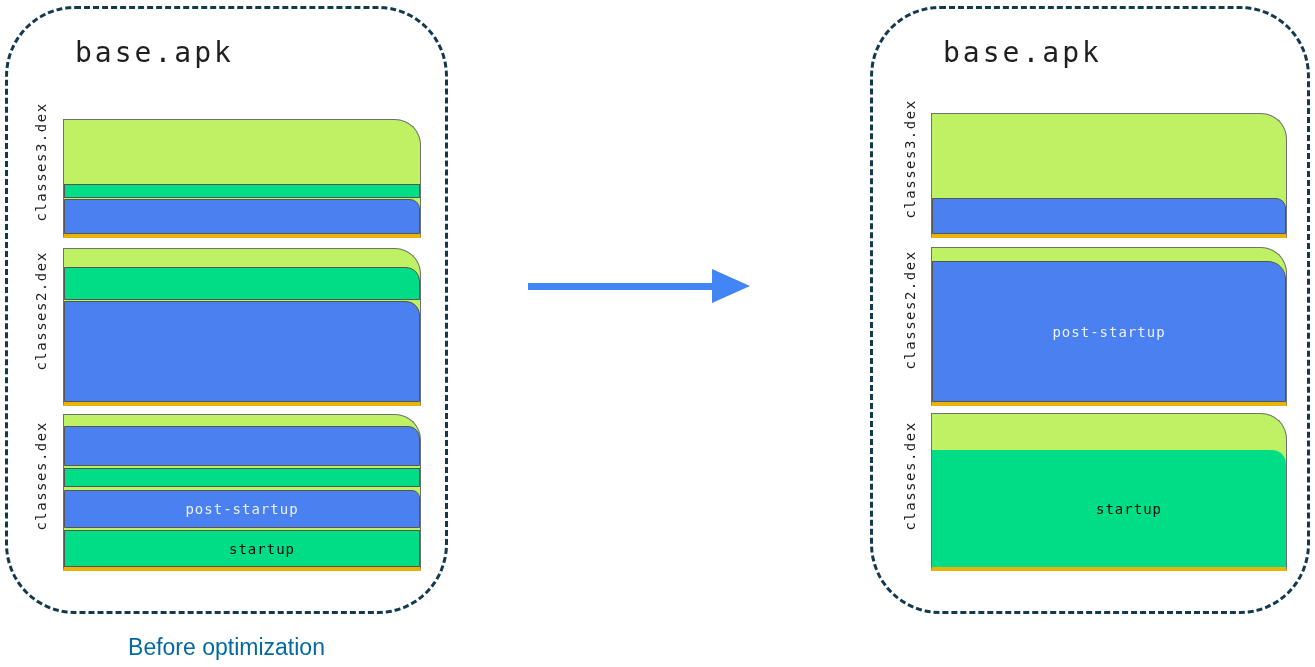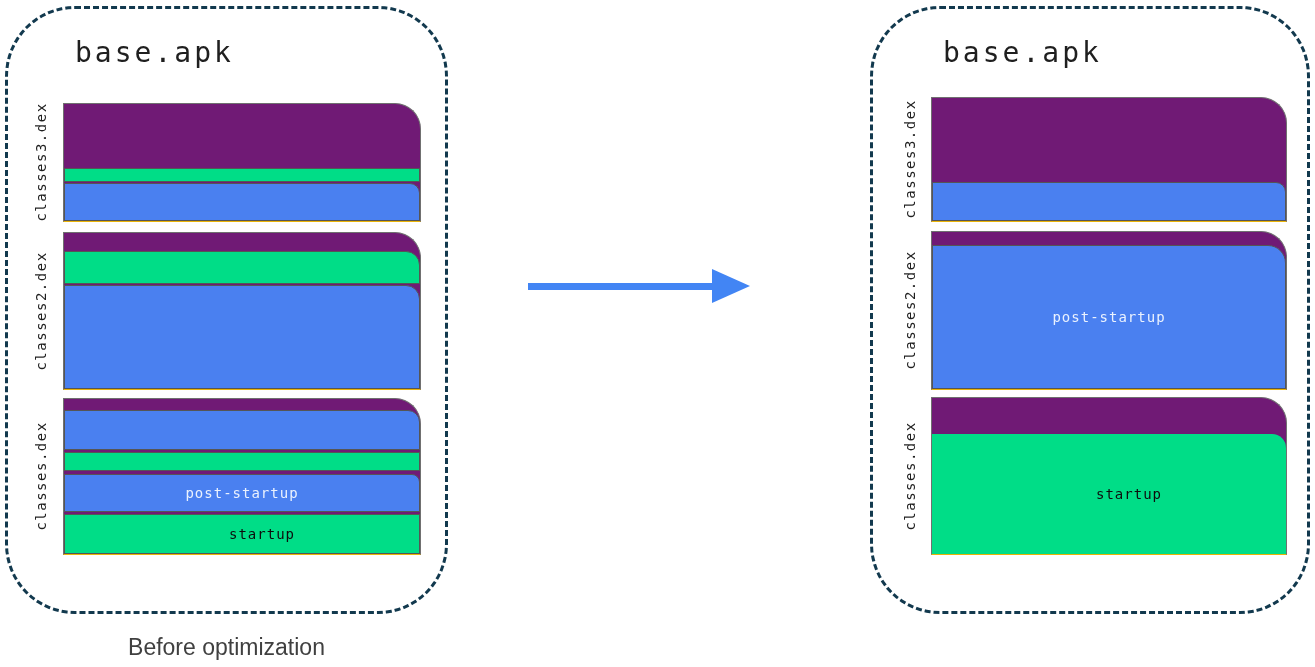--- a/index.html
+++ b/index.html
@@ -29,21 +29,21 @@
     color: var(--text-dark, #1f1f1f);
     white-space: nowrap;
   }
   .panel-before .apk-title { left: 70px; }
   .panel-after  .apk-title { left: 73px; }
 
   .caption {
     position: absolute; top: 628px; left: 0; width: 100%;
     text-align: center;
     font-family: "Liberation Sans", sans-serif;
-    font-size: 23px; color: #404040;
+    font-size: 23px; color: #0369a1;
   }
 
   
   .vlabel {
     position: absolute;
     width: 140px; height: 18px;
     transform: rotate(-90deg);
     transform-origin: center center;
     text-align: center;
     font-size: 14px; letter-spacing: 1.5px;
@@ -55,25 +55,26 @@
   .panel-before .vl-1 { top: 147px; }
   .panel-before .vl-2 { top: 296px; }
   .panel-before .vl-3 { top: 461px; }
   .panel-after  .vl-1 { top: 144px; }
   .panel-after  .vl-2 { top: 295px; }
   .panel-after  .vl-3 { top: 461px; }
 
   
   .filebox {
     position: absolute;
-    background: #701a75;
+    background: #bef264;
     border: 1.5px solid var(--file-border, #707070);
-    border-bottom: 1px solid #eab308;
+    border-bottom: 4px solid #eab308;
     border-top-right-radius: 26px;
     box-sizing: border-box;
+    margin-top: 16px;
   }
   .panel-before .filebox { left: 58px; width: 358px; }
   .panel-after  .filebox { left: 61px; width: 356px; }
 
   .panel-before .fb-1 { top: 97px;  height: 119px; }
   .panel-before .fb-2 { top: 226px; height: 158px; }
   .panel-before .fb-3 { top: 392px; height: 157px; }
   .panel-after  .fb-1 { top: 91px;  height: 125px; }
   .panel-after  .fb-2 { top: 225px; height: 159px; }
   .panel-after  .fb-3 { top: 391px; height: 158px; }

